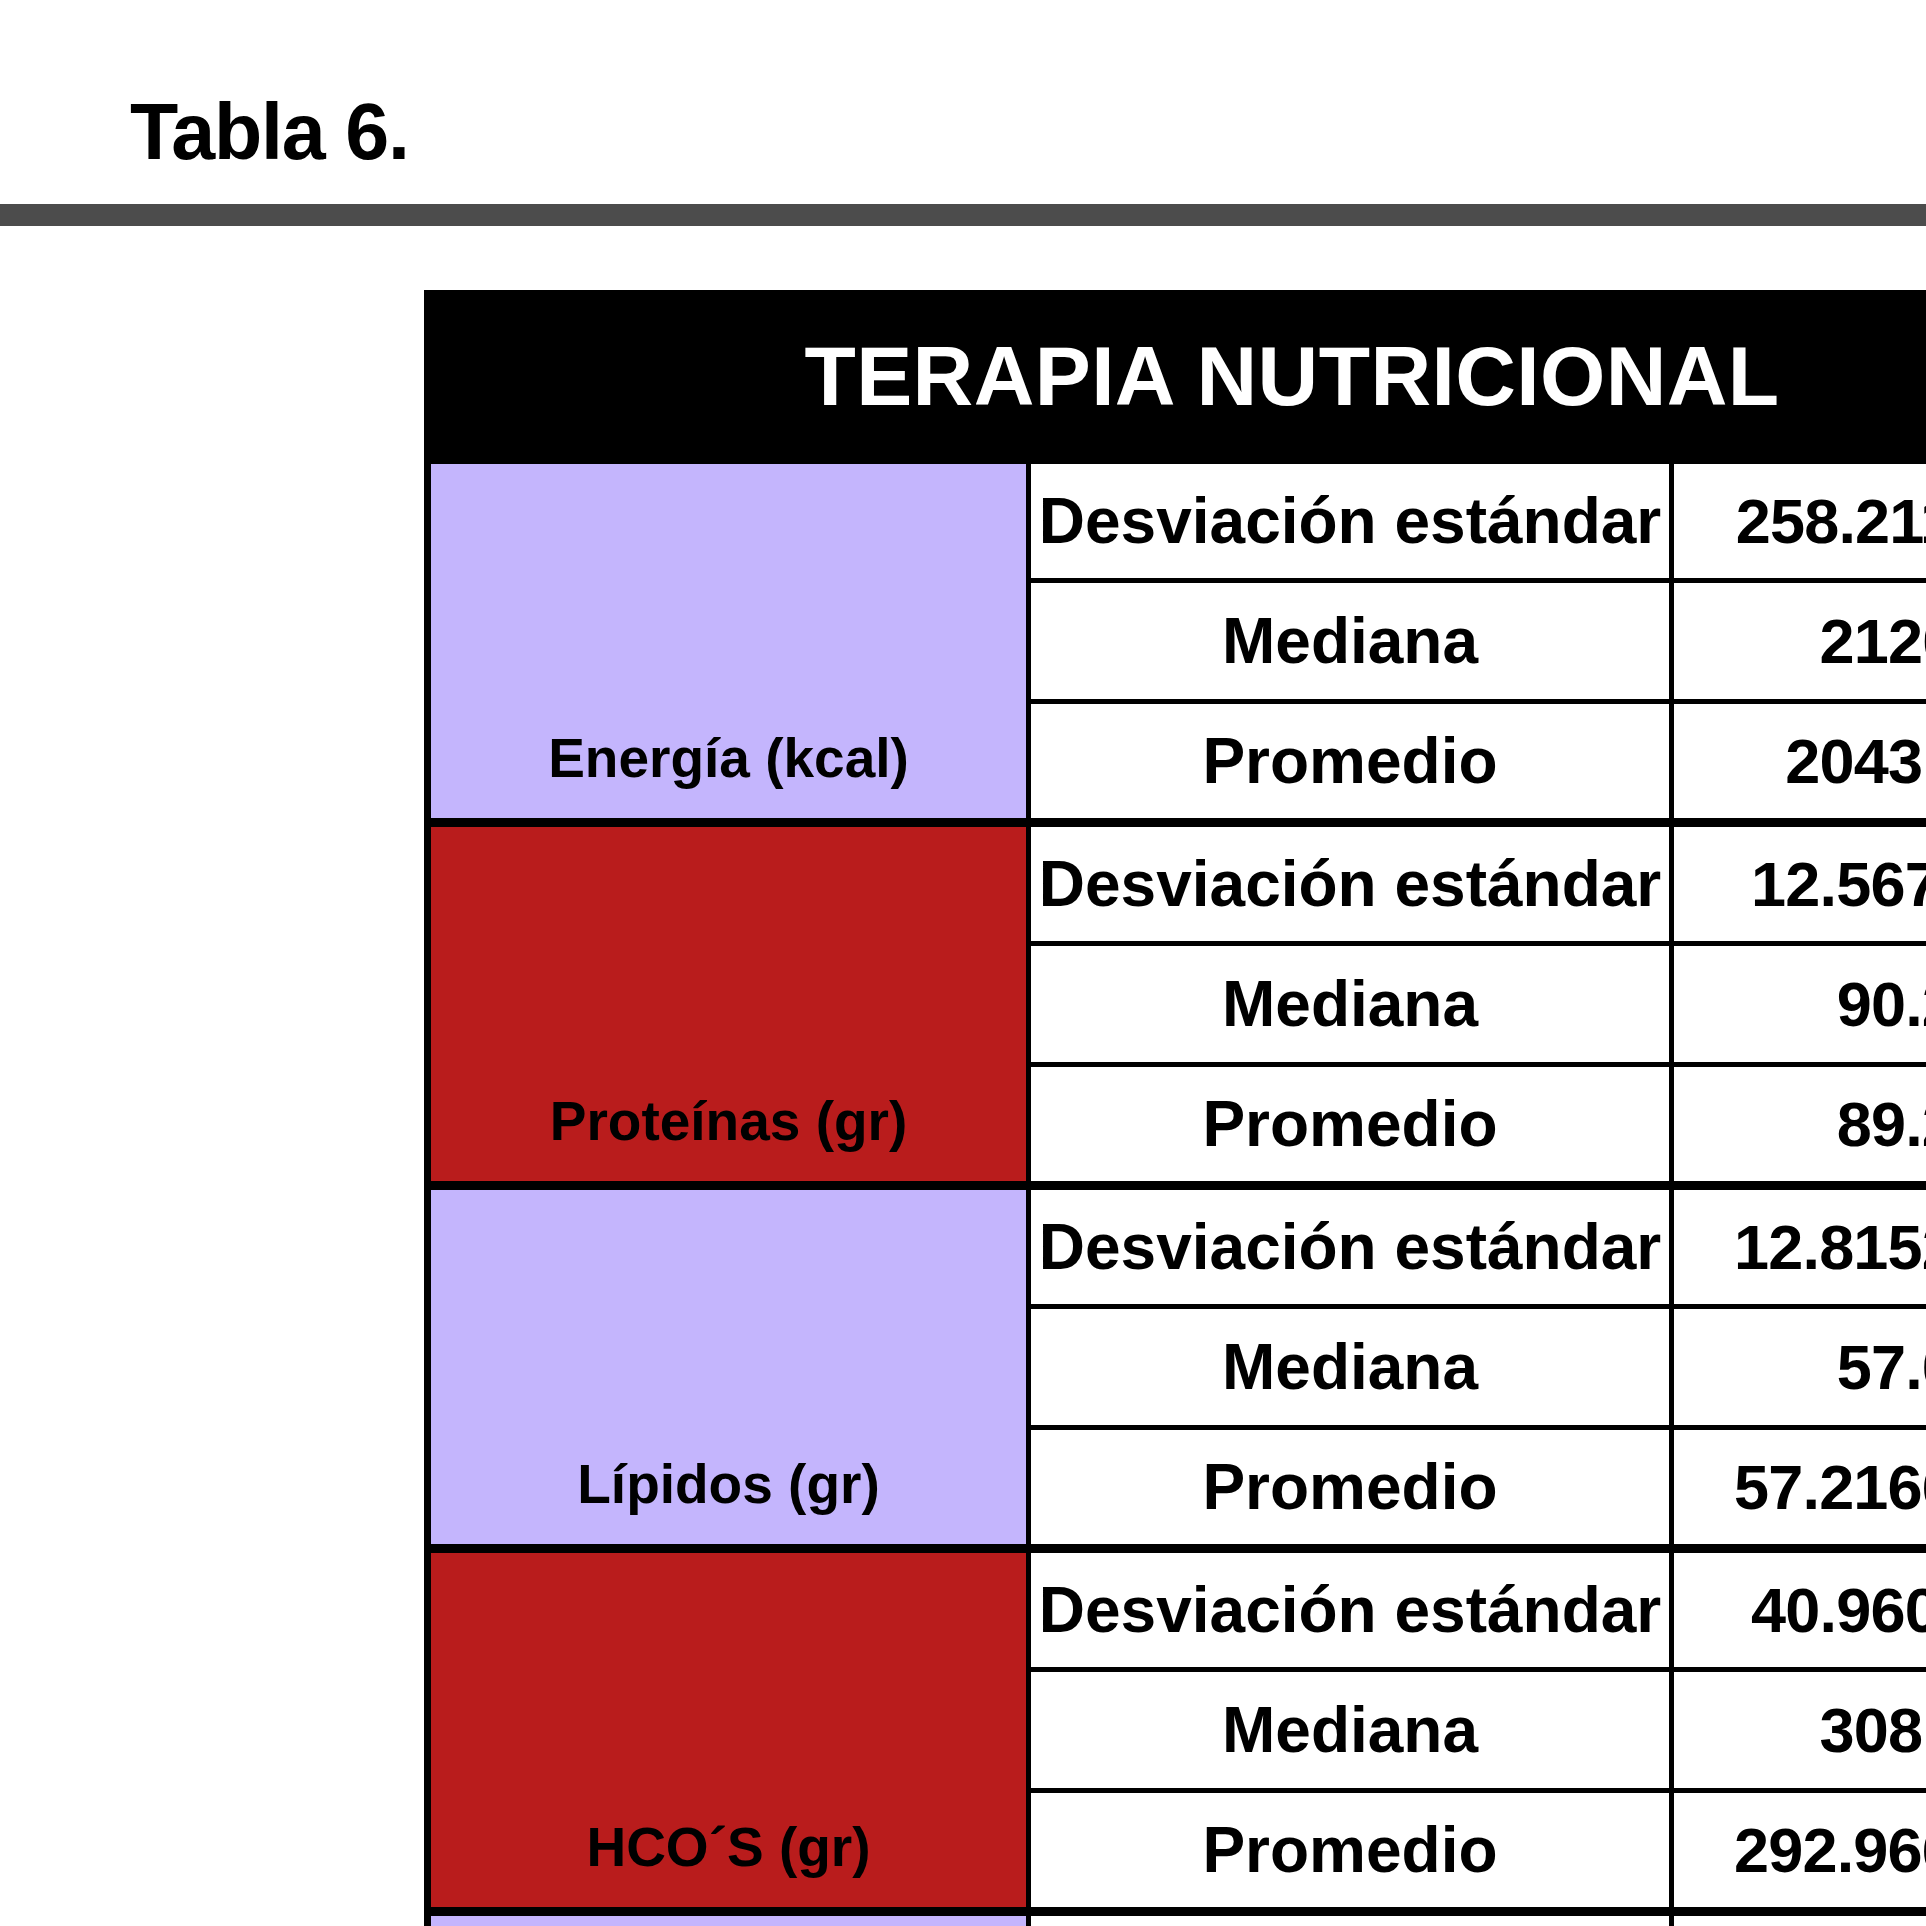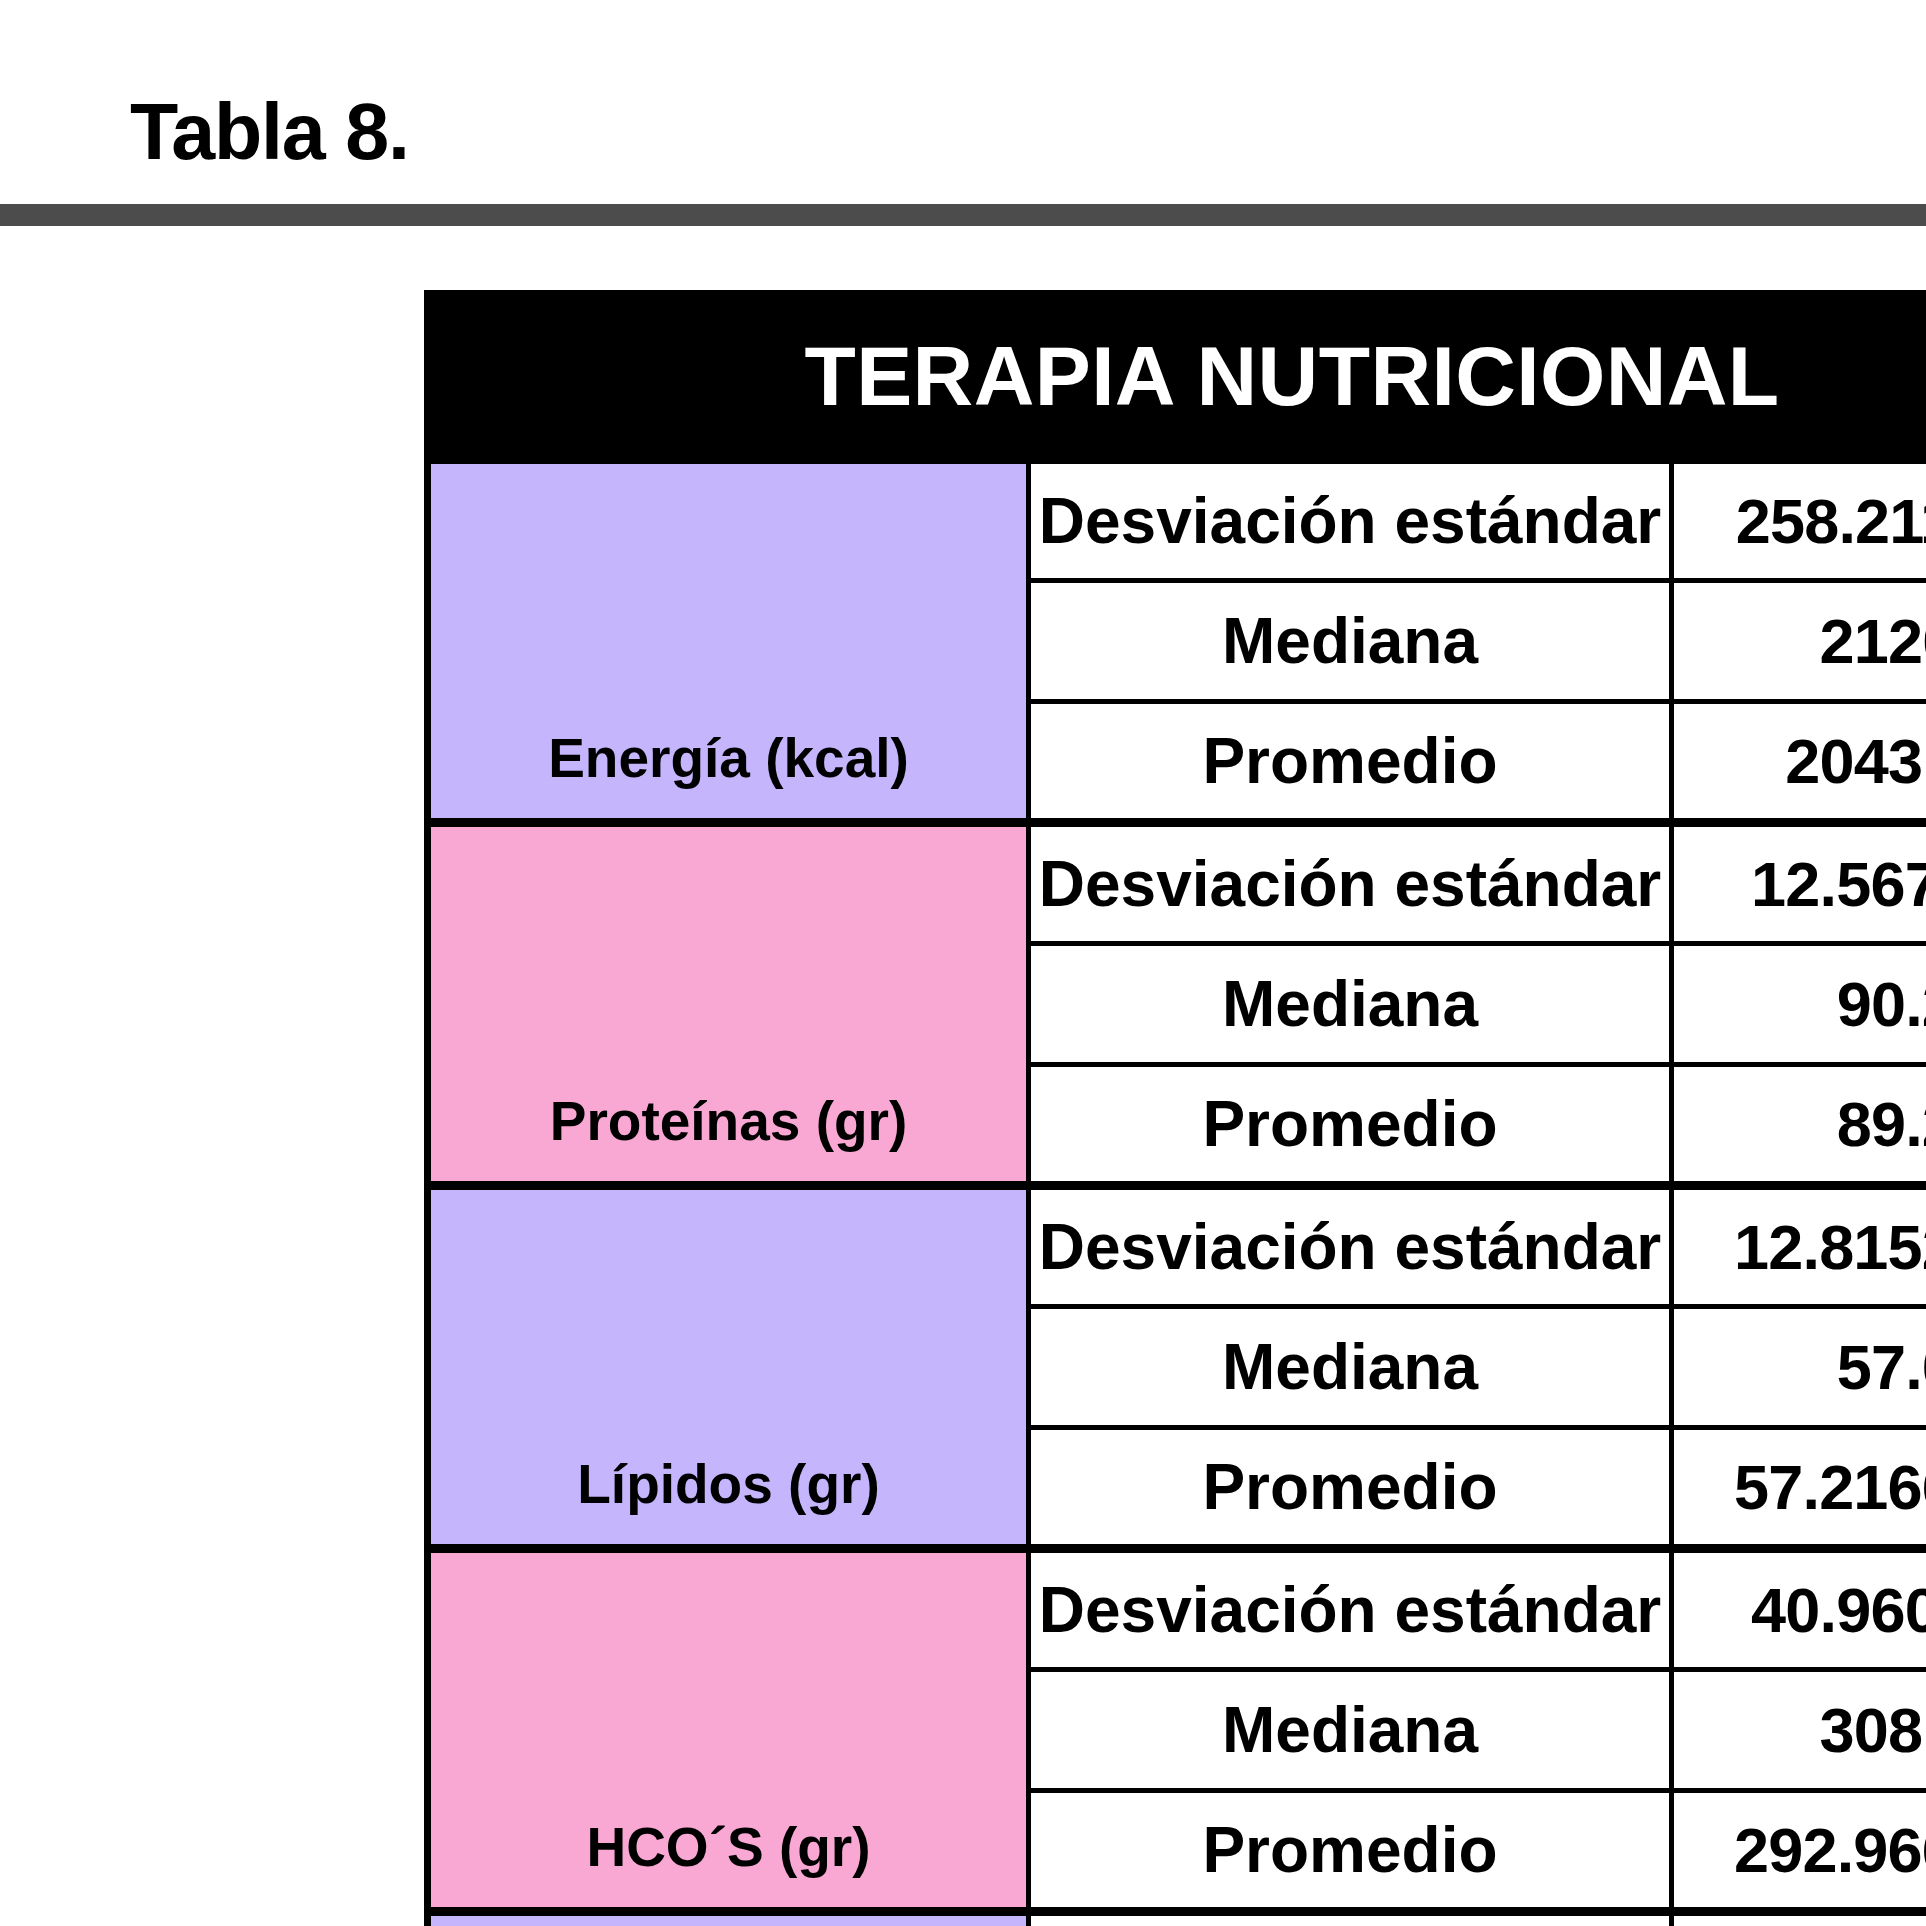--- a/index.html
+++ b/index.html
@@ -78,28 +78,28 @@
     letter-spacing: -0.8px;
     background: #ffffff;
   }
   td.cat {
     vertical-align: bottom;
     padding-bottom: 32px;
     font-size: 55px;
     font-weight: 700;
   }
   .light { background: #c4b5fd; }
-  .dark  { background: #f9a8d4; }
+  .dark  { background: #b91c1c; }
 </style>
 </head>
 <body>
 
 <div>
 
-  <h1 class="page-title">Tabla 8.</h1>
+  <h1 class="page-title">Tabla 6.</h1>
 
   <div class="rule rule-top"></div>
 
   <table class="nutri">
     <colgroup>
       <col style="width:601px">
       <col style="width:643px">
       <col style="width:485px">
     </colgroup>
     <thead>

